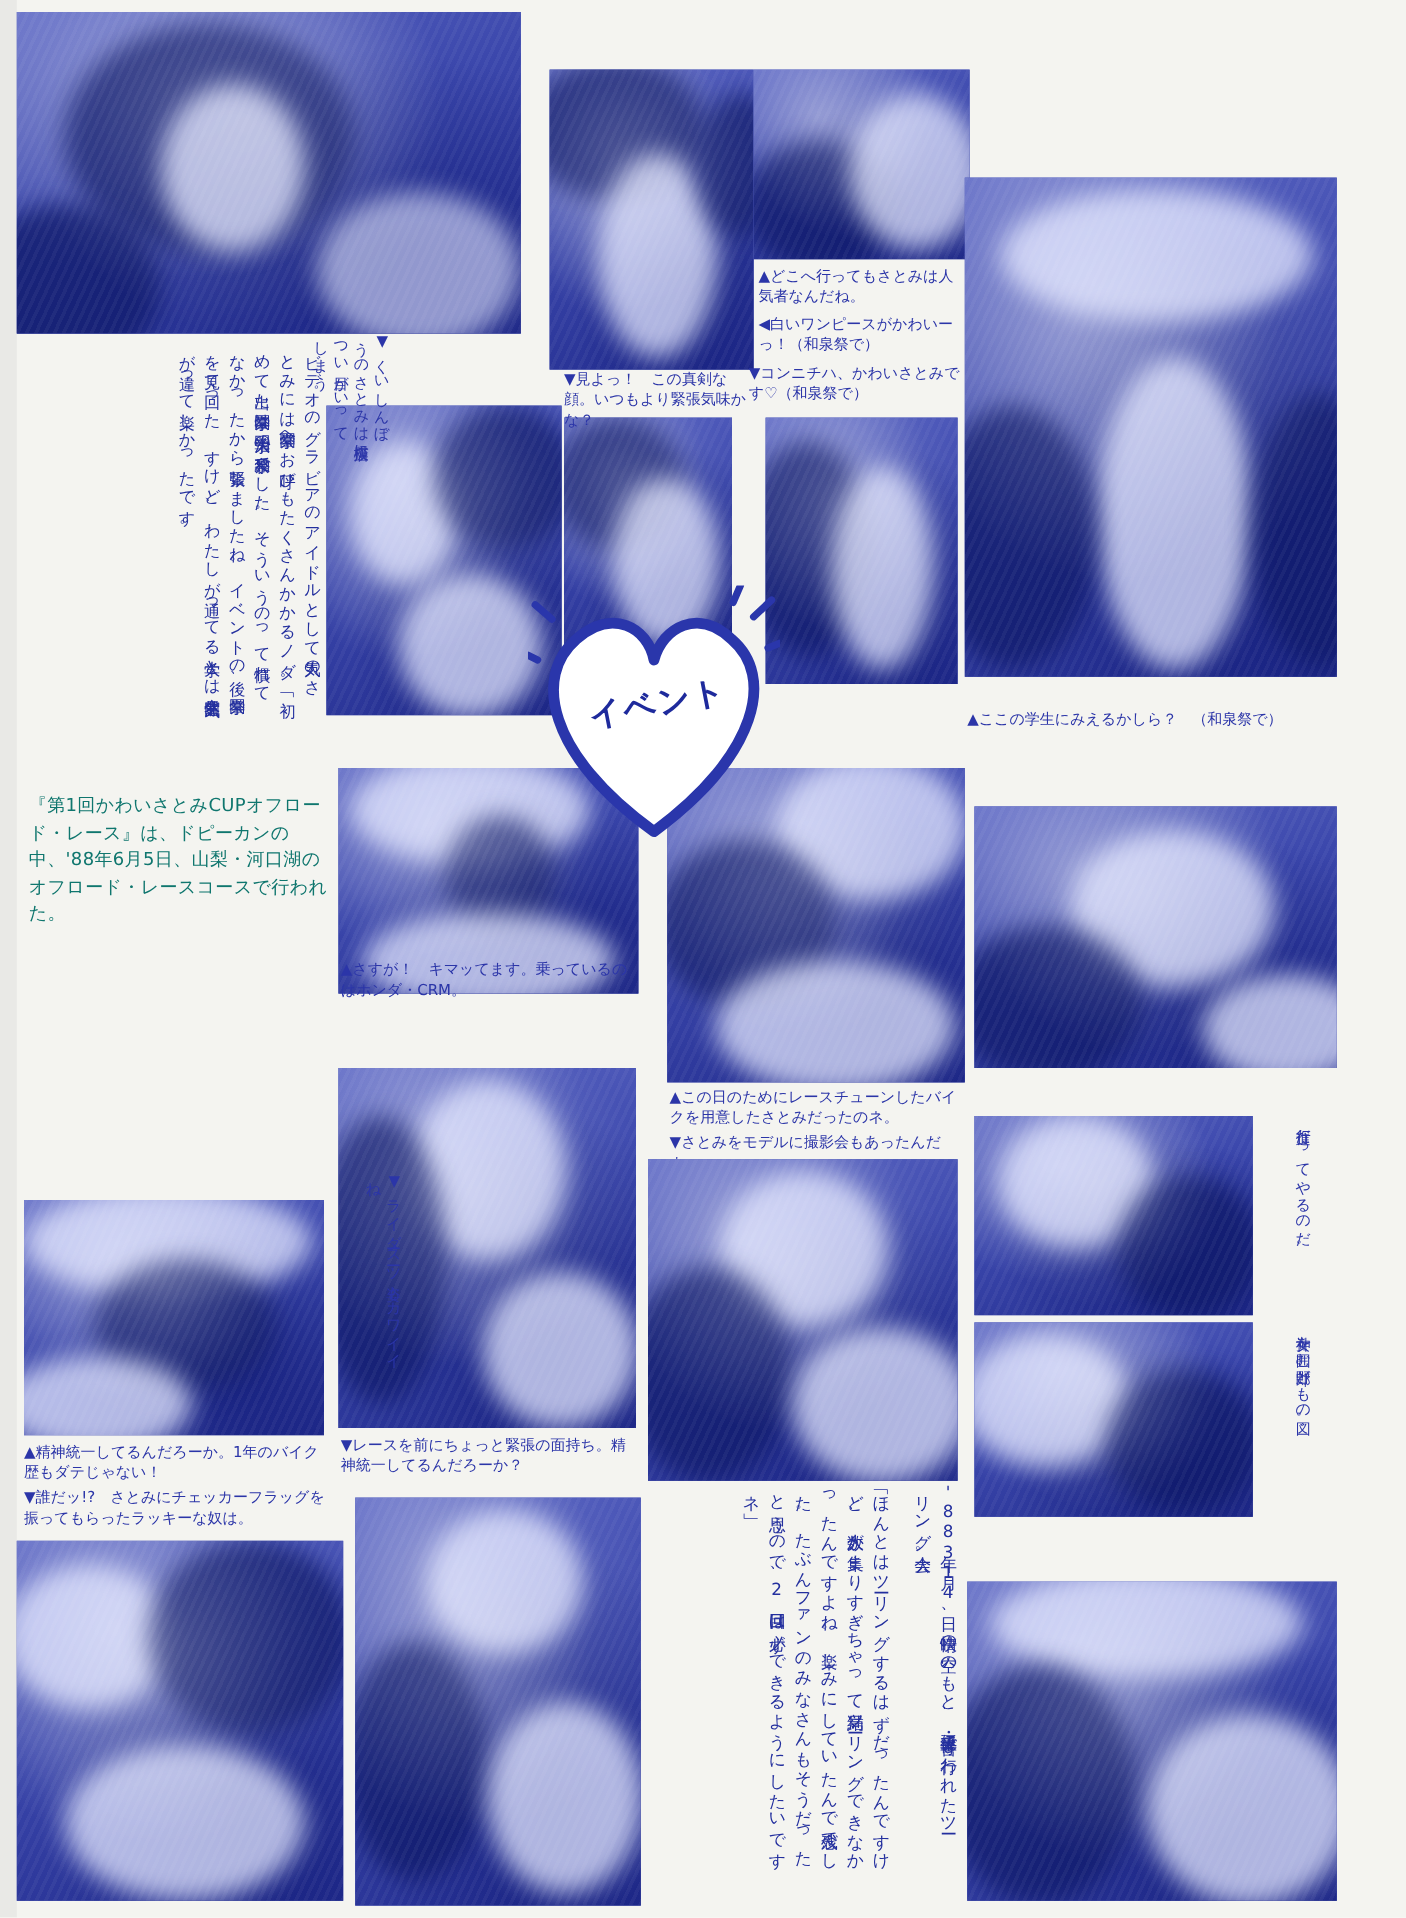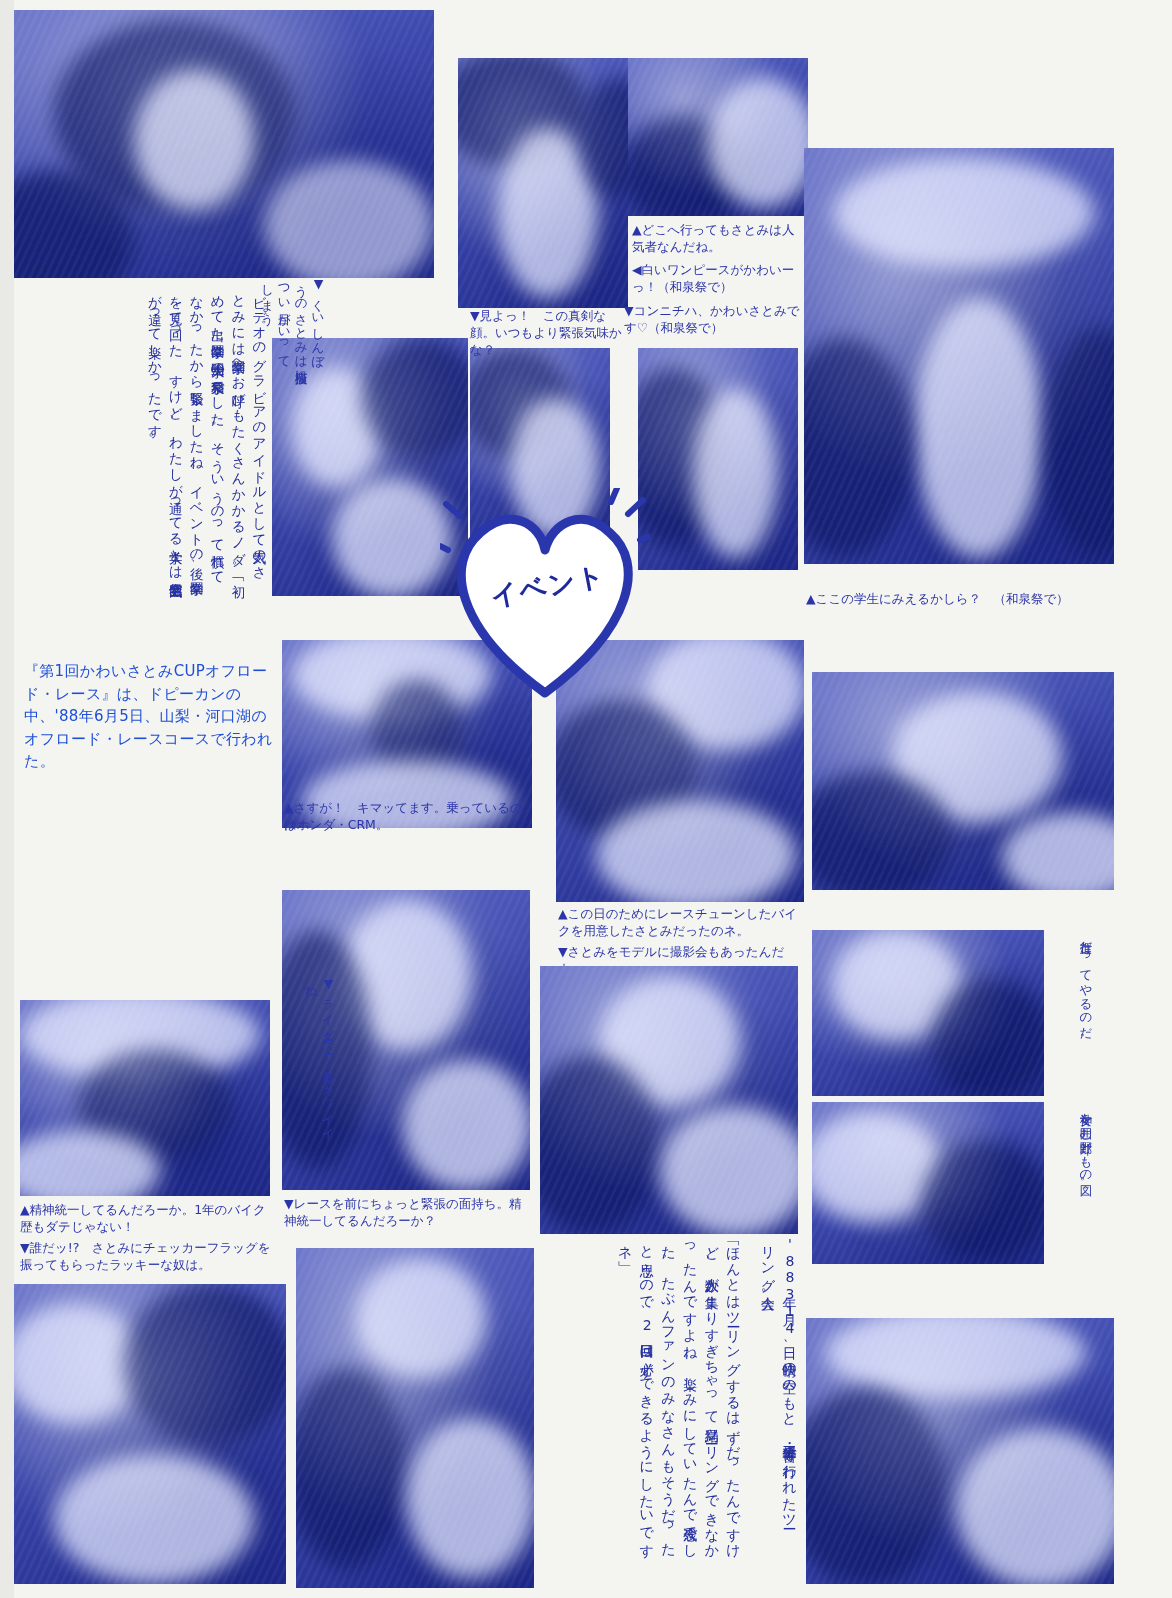--- a/index.html
+++ b/index.html
@@ -56,21 +56,21 @@
     position:absolute;
     writing-mode:vertical-rl;
     text-orientation:upright;
     font-family:"DejaVu Sans", sans-serif;
     color:#232f9e;
     line-height:1.55;
     letter-spacing:.04em;
   }
   .htext{
     position:absolute;
-    color:#1d4ed8;
+    color:#0f766e;
     line-height:1.5;
     letter-spacing:.02em;
   }
   .cap{
     position:absolute;
     color:#2b35a8;
     line-height:1.35;
     font-size:12.5px;
   }
   .vcap{

